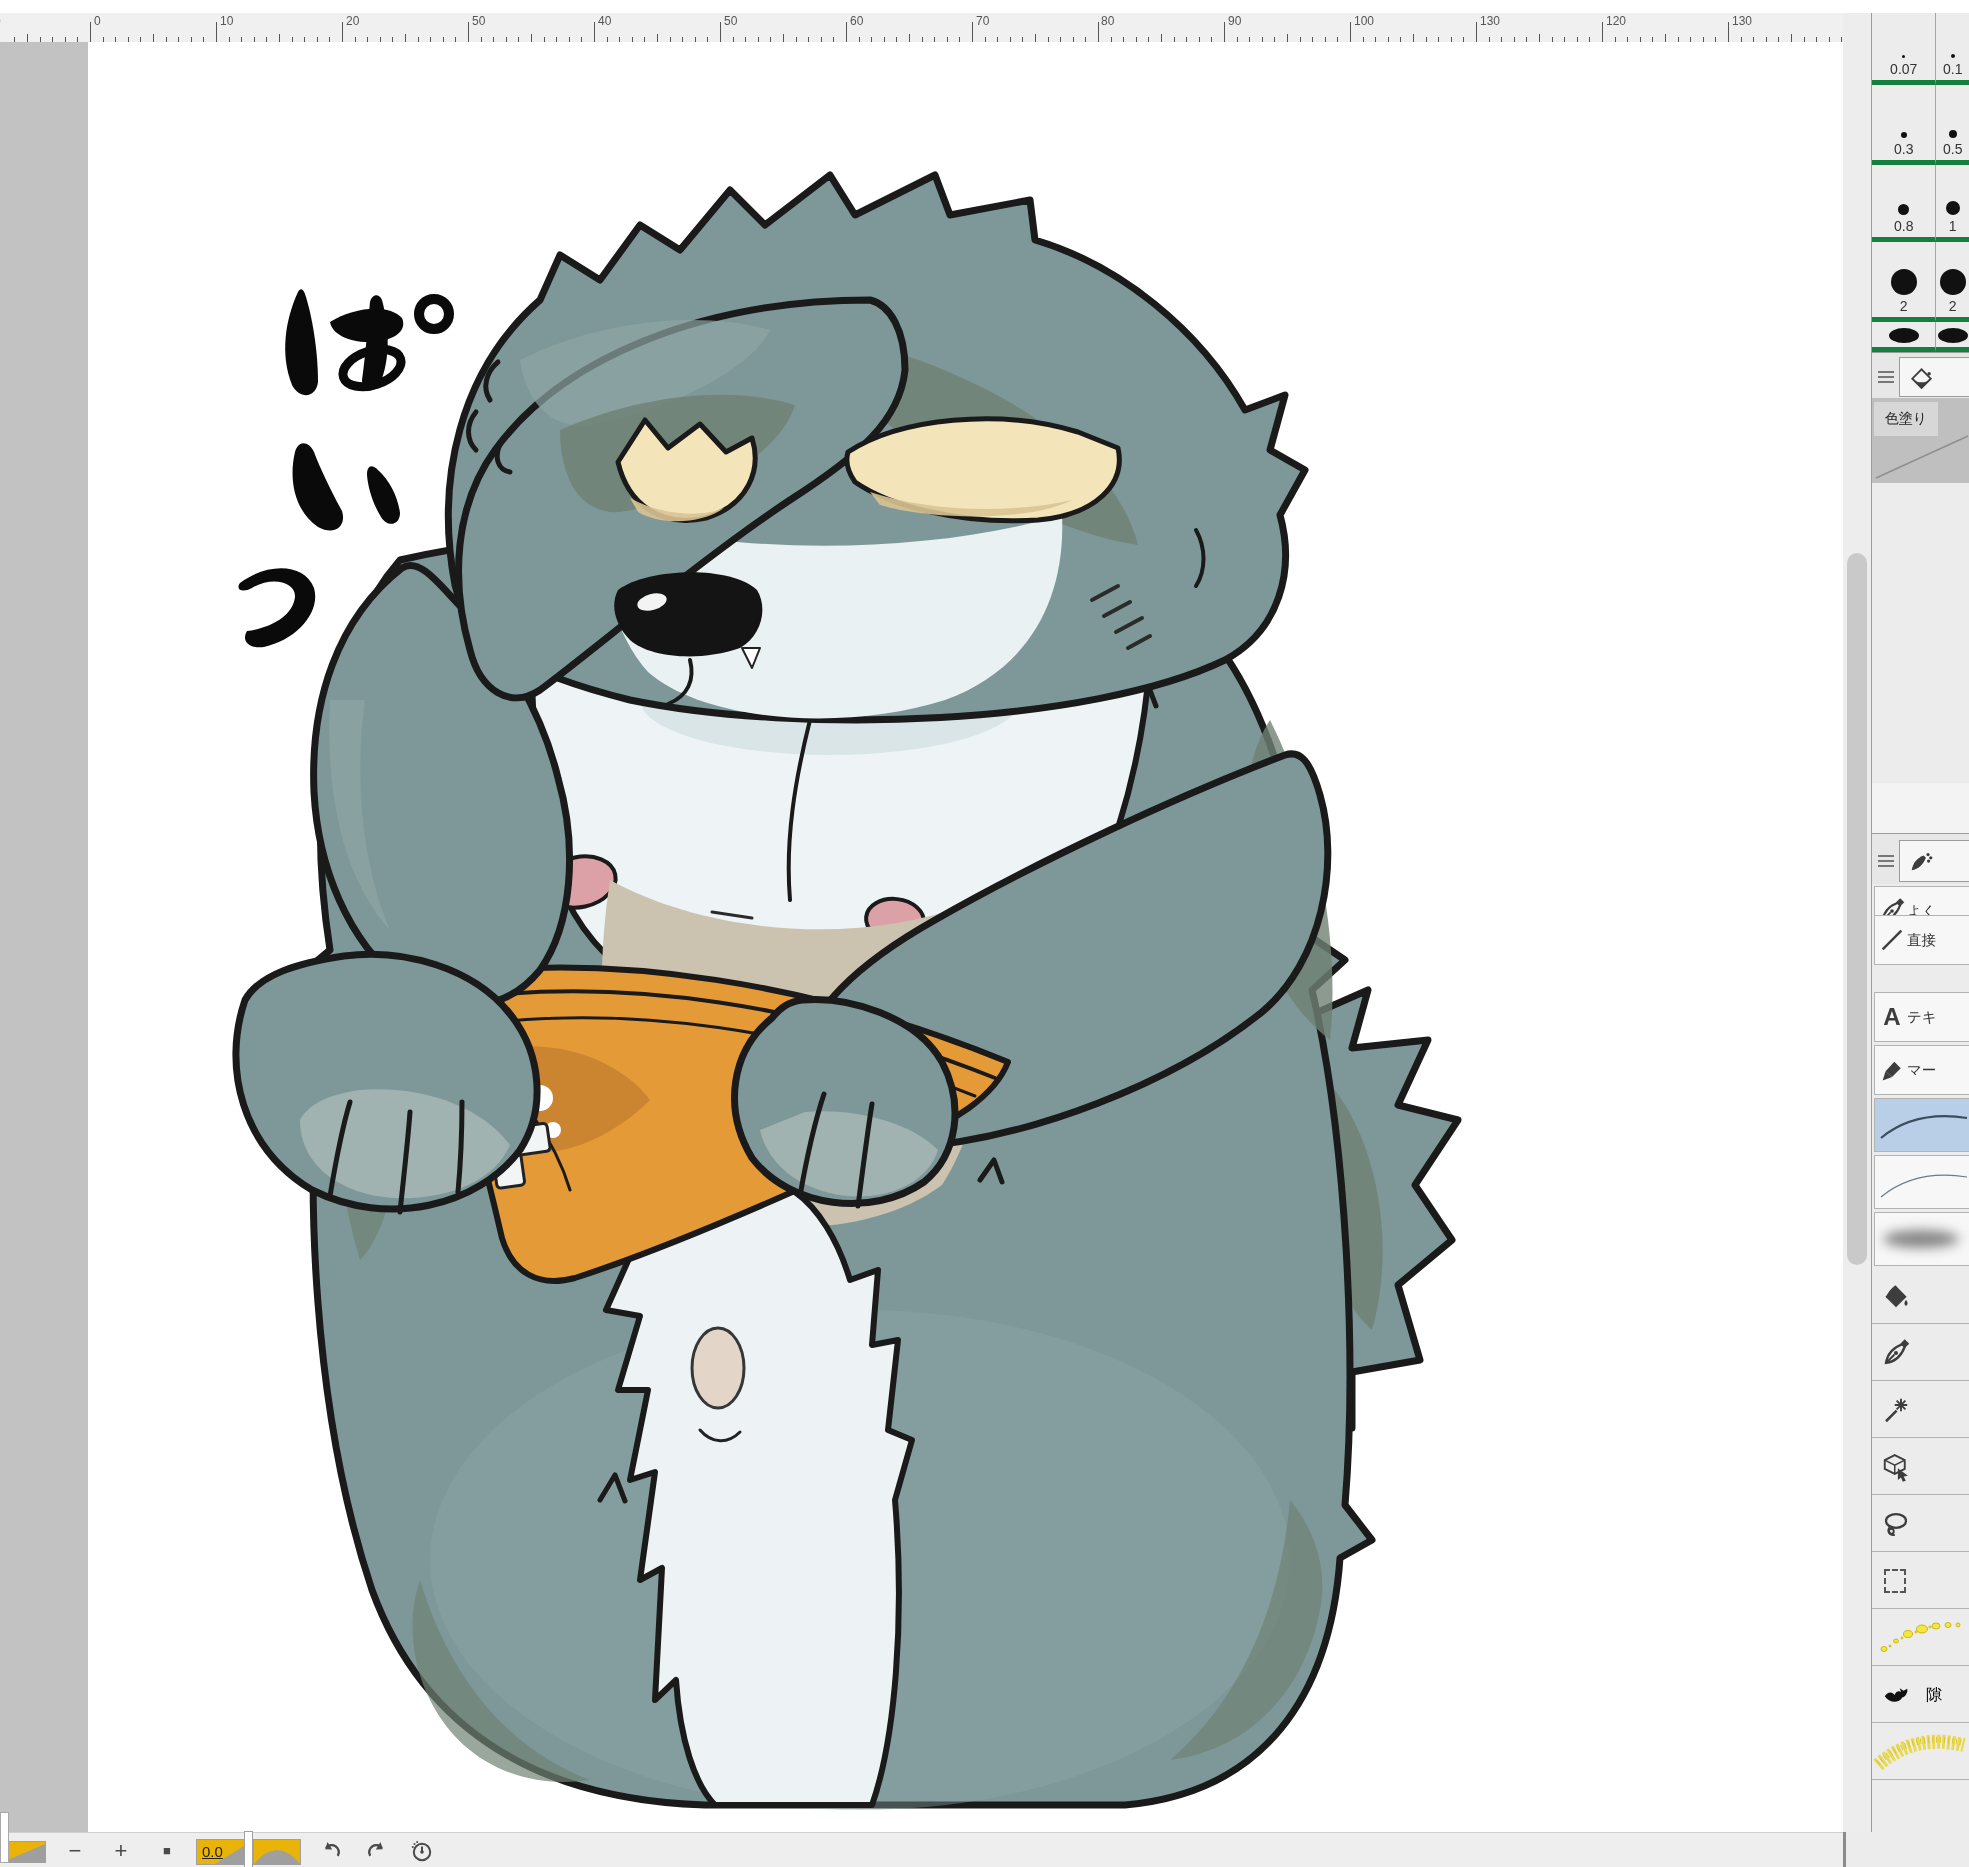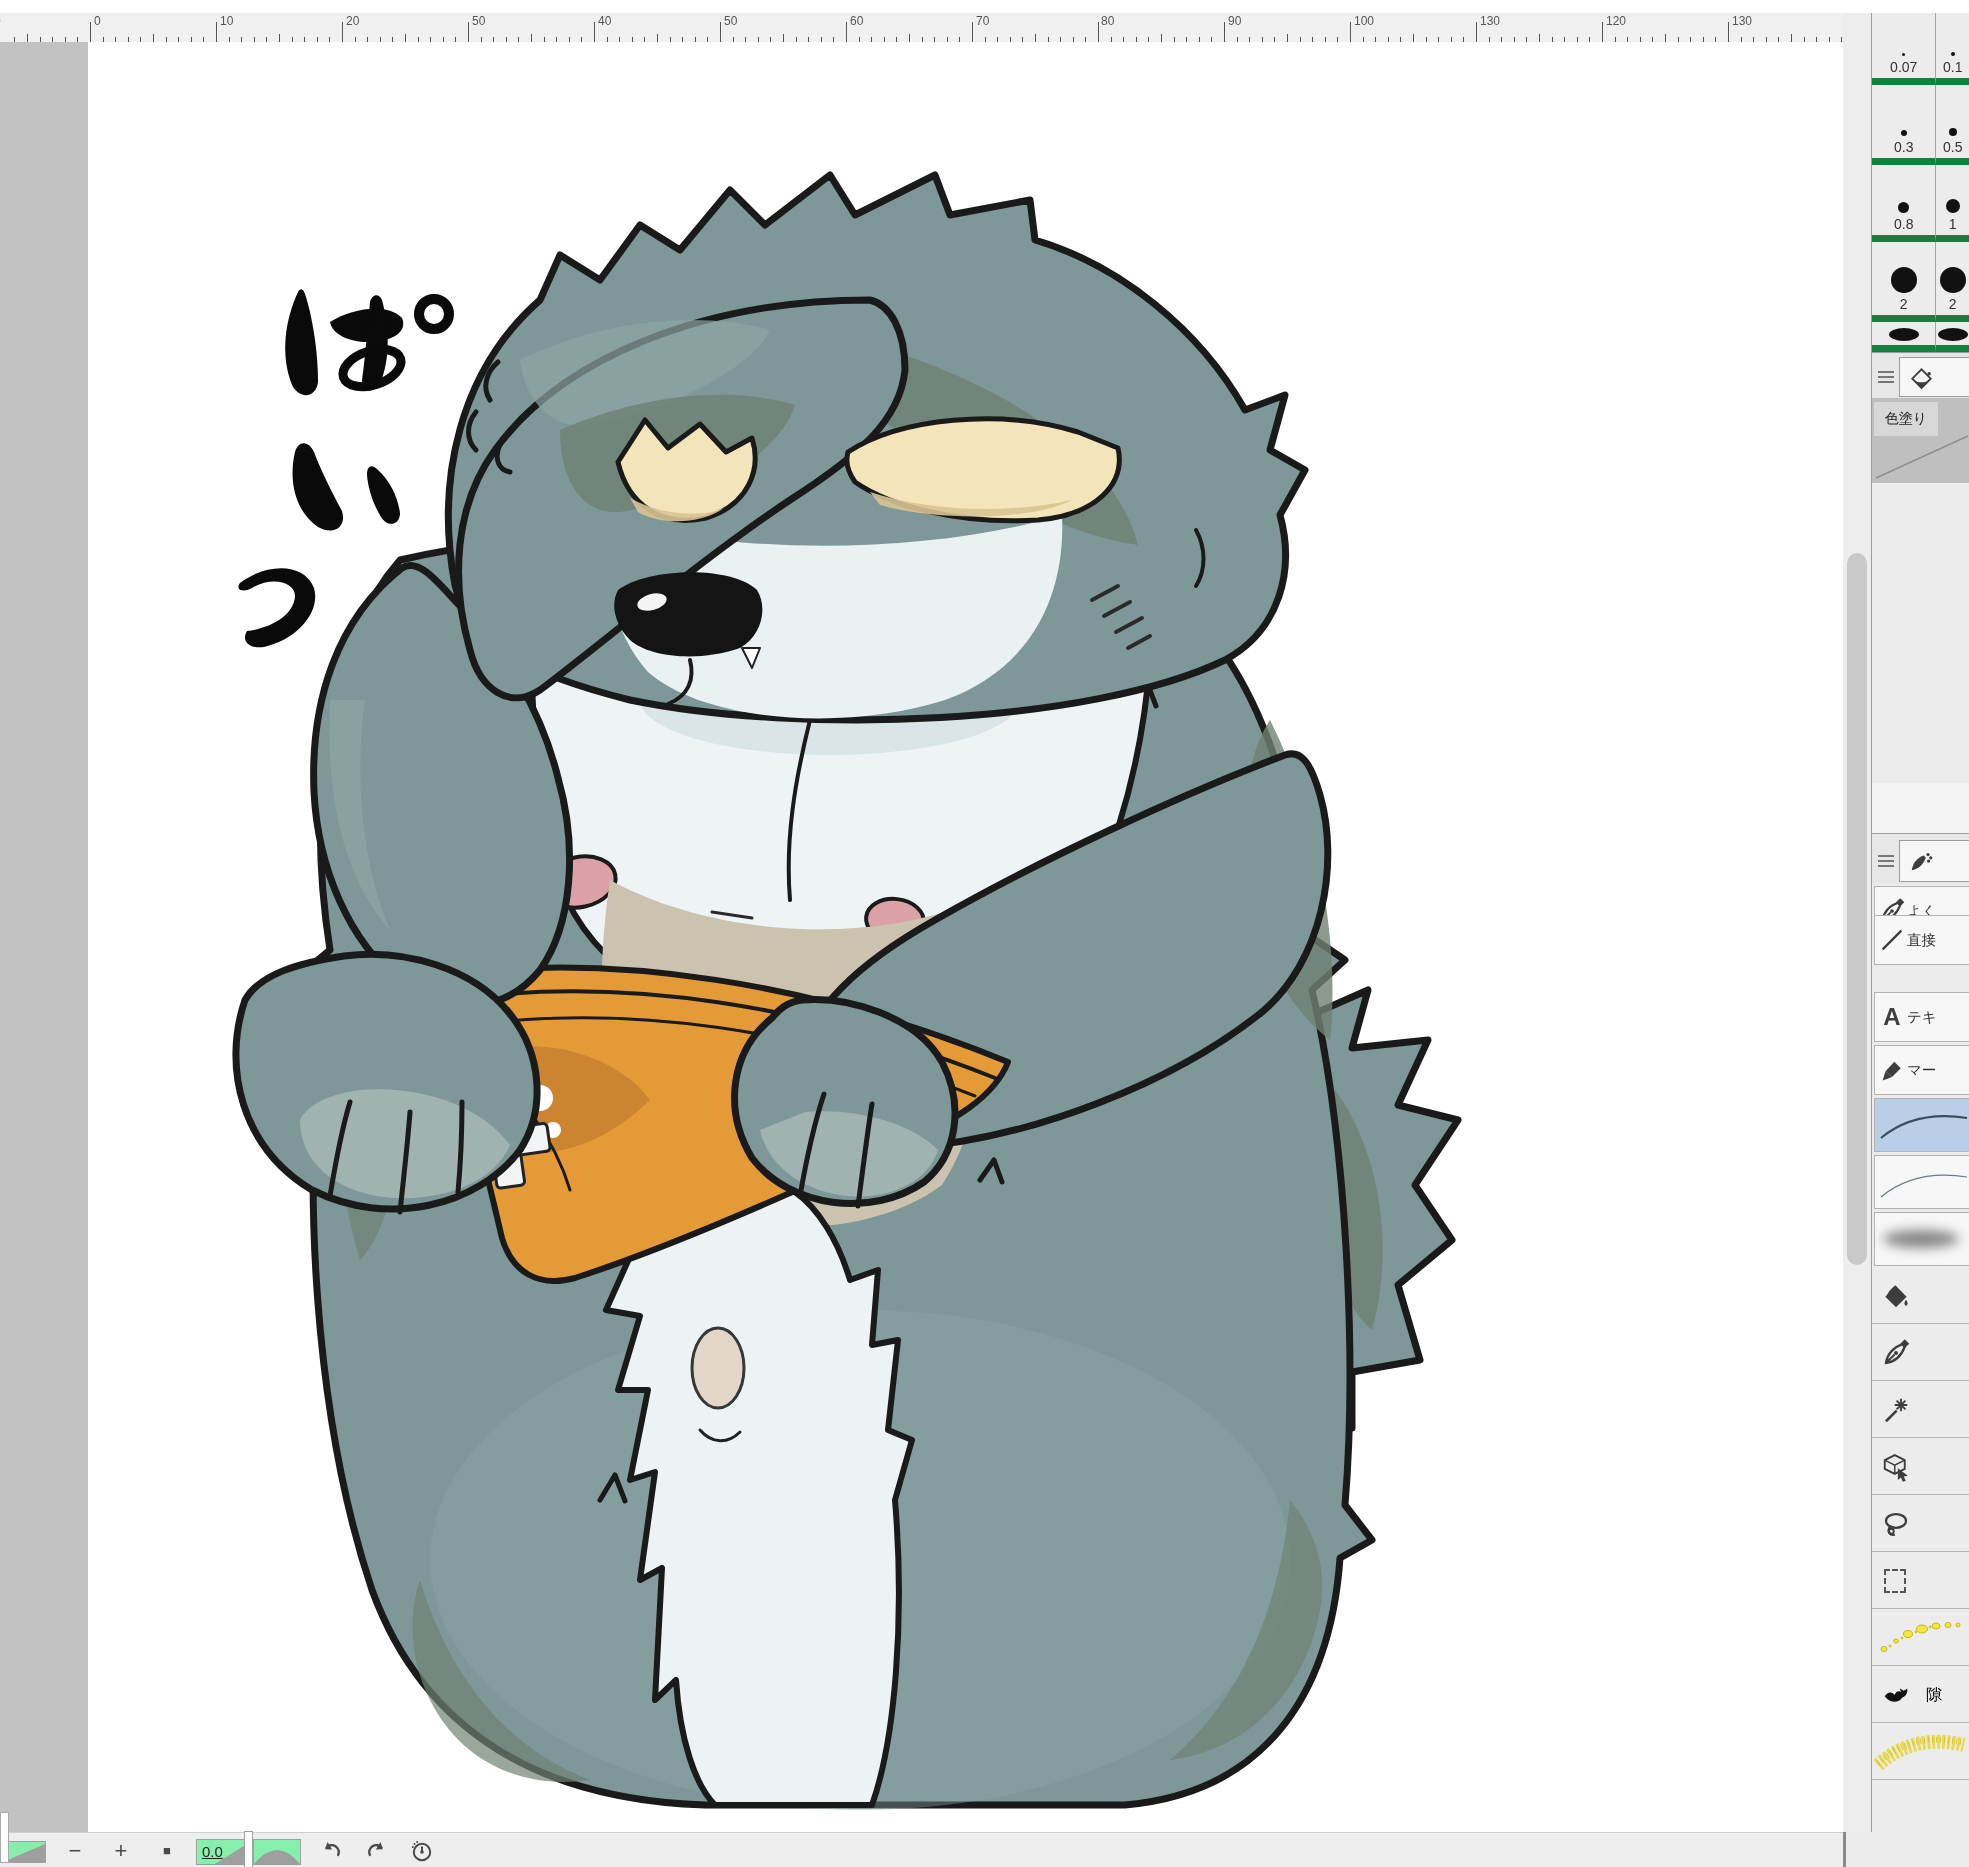--- a/index.html
+++ b/index.html
@@ -21,21 +21,21 @@
   #pasteboard{position:absolute;left:0;top:42px;width:88px;height:1790px;background:#c2c2c2;}
   #page{position:absolute;left:88px;top:42px;width:1755px;height:1790px;background:#ffffff;}
   #artwork{position:absolute;left:88px;top:42px;width:1755px;height:1790px;}
   
   #vscroll{position:absolute;left:1843px;top:13px;width:28px;height:1819px;background:#ededed;}
   #vscroll .thumb{position:absolute;left:4px;top:540px;width:20px;height:712px;border-radius:10px;background:#c9c9c9;}
   #hscroll-thumb{position:absolute;left:800px;top:1838px;width:622px;height:24px;border-radius:12px;background:#d2d2d2;}
   
   #panel{position:absolute;left:1871px;top:13px;width:98px;height:1854px;background:#ececec;border-left:1px solid #9b9b9b;box-sizing:border-box;}
   .brow{position:absolute;left:0;width:98px;display:flex;}
-  .bcell{position:relative;box-sizing:border-box;border-right:1px solid #a5a5a5;border-bottom:7px solid #15803d;
+  .bcell{position:relative;box-sizing:border-box;border-right:1px solid #a5a5a5;border-bottom:5px solid #15803d;
          display:flex;flex-direction:column;align-items:center;justify-content:flex-end;overflow:hidden;}
   .bdot{border-radius:50%;background:#111;margin-bottom:4px;}
   .blabel{font-size:14px;color:#333;margin-bottom:4px;line-height:14px;}
   .sep{position:absolute;left:0;width:98px;height:0;border-top:1px solid #9b9b9b;}
   .pheader{position:absolute;left:0;width:98px;background:#e7e7e7;}
   .hamburger{position:absolute;left:6px;width:16px;}
   .hamburger i{display:block;height:2px;background:#777;margin:3px 0;}
   .ptab{position:absolute;left:27px;width:71px;background:#f6f6f6;border:1px solid #9b9b9b;border-right:none;box-sizing:border-box;
         display:flex;align-items:center;padding-left:8px;}
   .toolhead{position:absolute;left:0;width:98px;background:#bfbfbf;overflow:hidden;}
@@ -54,21 +54,21 @@
   .irow{position:absolute;left:0;width:98px;border-bottom:1px solid #b3b3b3;display:flex;align-items:center;box-sizing:border-box;background:#ececec;overflow:hidden;}
   .irow .ticon{width:32px;height:30px;margin-left:8px;flex:0 0 32px;}
   .selected{background:var(--selection_blue,#b9cfe7);}
   .soft-dab{width:76px;height:18px;border-radius:50%;background:#858585;filter:blur(6px);margin-left:8px;}
   
   #bottombar{position:absolute;left:0;top:1832px;width:1843px;height:35px;background:#eeeeee;border-top:1px solid #cfcfcf;box-sizing:border-box;}
   #bb-divider{position:absolute;left:1843px;top:1832px;width:3px;height:35px;background:#8a8a8a;}
   #bb-right{position:absolute;left:1846px;top:1832px;width:123px;height:35px;background:#ececec;}
   .bb-btn{position:absolute;top:0;height:35px;display:flex;align-items:center;justify-content:center;color:#4a4a4a;}
   .bb-sym{font-size:22px;line-height:22px;}
-  .wbox{position:absolute;background:#86efac;border:1px solid #a0a0a0;box-sizing:border-box;}
+  .wbox{position:absolute;background:#eab308;border:1px solid #a0a0a0;box-sizing:border-box;}
   #zoomval{font-size:15px;color:#222;text-decoration:underline;position:absolute;left:5px;top:3px;}
   #edge-widget{position:absolute;left:0;top:1812px;width:9px;height:51px;background:#fff;border:1px solid #a9a9a9;box-sizing:border-box;}
   svg{display:block;}
   .nosel{user-select:none;}
 </style>
 </head>
 <body>
 
 <div id="app" class="nosel">
 

